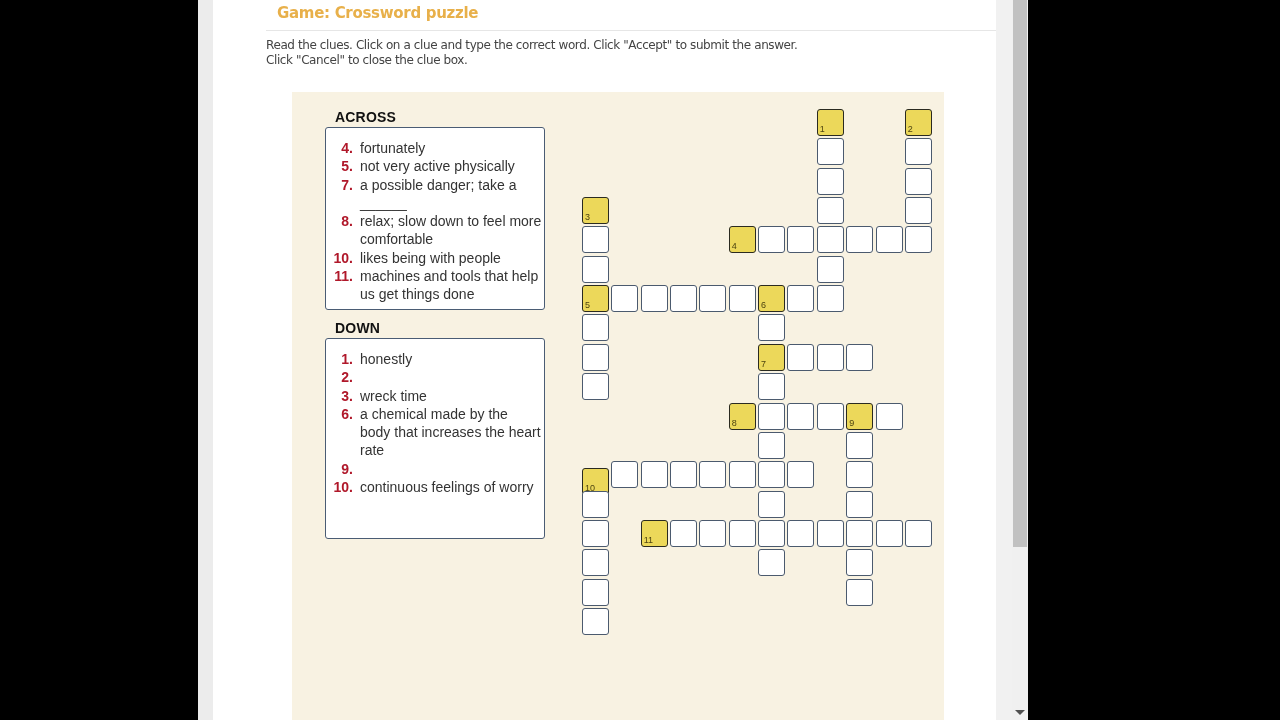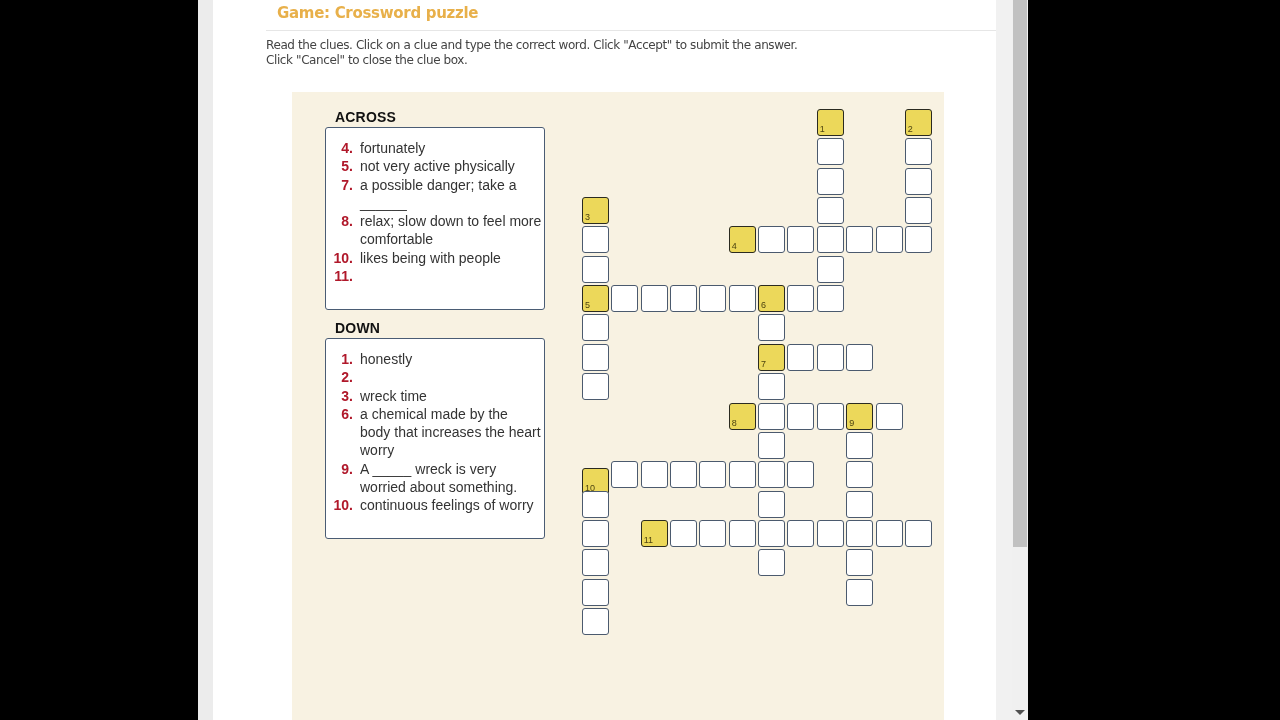--- a/index.html
+++ b/index.html
@@ -51,43 +51,43 @@
       <div class="clue">
         <span class="num">8.</span>
         <span class="txt">relax; slow down to feel more comfortable</span>
       </div>
       <div class="clue">
         <span class="num">10.</span>
         <span class="txt">likes being with people</span>
       </div>
       <div class="clue">
         <span class="num">11.</span>
+        <span class="txt">machines and tools that help us get things done</span>
       </div>
     </div>
 
   <div class="clue-heading" style="left:32px;top:228px;">DOWN</div>
   <div class="clue-box" id="down-box" style="top:246px;height:201px;">
       <div class="clue">
         <span class="num">1.</span>
         <span class="txt">honestly</span>
       </div>
       <div class="clue">
         <span class="num">2.</span>
       </div>
       <div class="clue">
         <span class="num">3.</span>
         <span class="txt">wreck time</span>
       </div>
       <div class="clue">
         <span class="num">6.</span>
-        <span class="txt">a chemical made by the body that increases the heart worry</span>
+        <span class="txt">a chemical made by the body that increases the heart rate</span>
       </div>
       <div class="clue">
         <span class="num">9.</span>
-        <span class="txt">A _____ wreck is very worried about something.</span>
       </div>
       <div class="clue">
         <span class="num">10.</span>
         <span class="txt">continuous feelings of worry</span>
       </div>
     </div>
 
   <div id="grid">
       <div class="cell start" style="left: 524.8px; top: 17px;">
         <span class="n">1</span>

